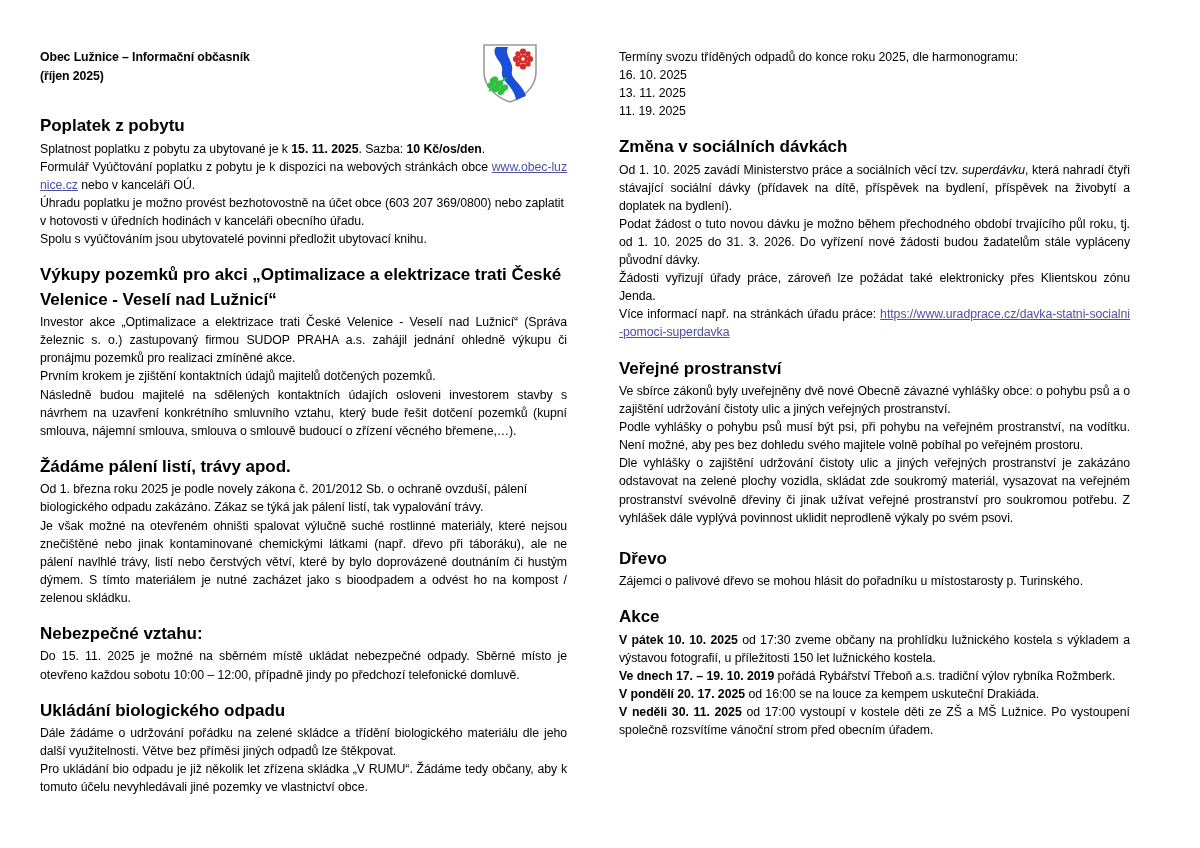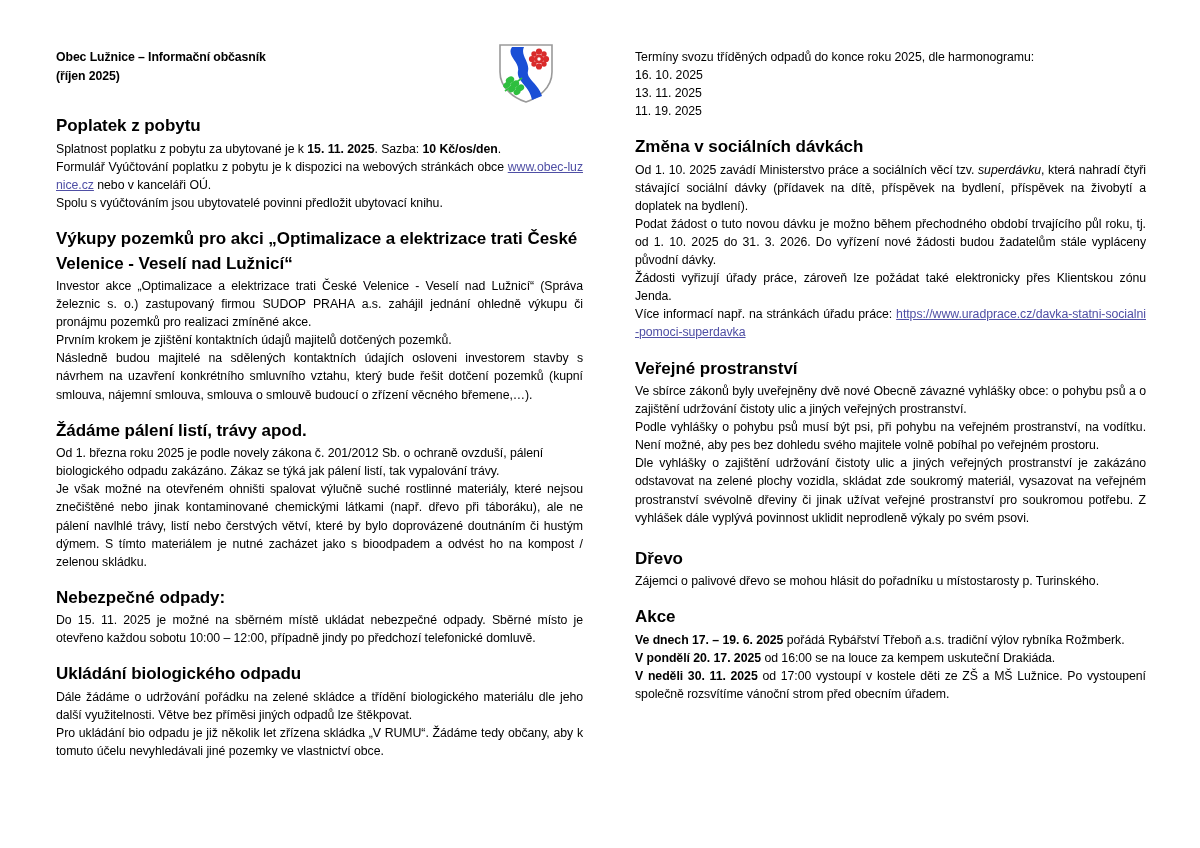--- a/index.html
+++ b/index.html
@@ -17,21 +17,21 @@
   .page {
     position: relative;
     width: 1200px;
     height: 848px;
     background: #ffffff;
     box-sizing: border-box;
   }
   .columns {
     position: absolute;
     top: 48px;
-    left: 56px;
+    left: 40px;
     width: 1106px;
     display: flex;
     gap: 52px;
   }
   .col {
     width: 527px;
     box-sizing: border-box;
   }
   .col-right { width: 511px; }
 
@@ -137,38 +137,39 @@
             </g>
           </svg>
         </div>
       </div>
 
       <div class="gap-sm"></div>
 
       <h2 class="sec">Poplatek z pobytu</h2>
       <p class="body nojust">Splatnost poplatku z pobytu za ubytované je k <b>15. 11. 2025</b>. Sazba: <b>10 Kč/os/den</b>.</p>
       <p class="body">Formulář Vyúčtování poplatku z pobytu je k dispozici na webových stránkách obce <a class="link" href="#">www.obec-luznice.cz</a> nebo v kanceláři OÚ.</p>
+      <p class="body nojust">Úhradu poplatku je možno provést bezhotovostně na účet obce (603 207 369/0800) nebo zaplatit v hotovosti v úředních hodinách v kanceláři obecního úřadu.</p>
       <p class="body nojust">Spolu s vyúčtováním jsou ubytovatelé povinni předložit ubytovací knihu.</p>
 
       <div class="gap"></div>
 
       <h2 class="sec">Výkupy pozemků pro akci „Optimalizace a elektrizace trati České Velenice - Veselí nad Lužnicí“</h2>
       <p class="body">Investor akce „Optimalizace a elektrizace trati České Velenice - Veselí nad Lužnicí“ (Správa železnic s. o.) zastupovaný firmou SUDOP PRAHA a.s. zahájil jednání ohledně výkupu či pronájmu pozemků pro realizaci zmíněné akce.</p>
       <p class="body nojust">Prvním krokem je zjištění kontaktních údajů majitelů dotčených pozemků.</p>
       <p class="body">Následně budou majitelé na sdělených kontaktních údajích osloveni investorem stavby s návrhem na uzavření konkrétního smluvního vztahu, který bude řešit dotčení pozemků (kupní smlouva, nájemní smlouva, smlouva o smlouvě budoucí o zřízení věcného břemene,…).</p>
 
       <div class="gap"></div>
 
       <h2 class="sec">Žádáme pálení listí, trávy apod.</h2>
       <p class="body nojust">Od 1. března roku 2025 je podle novely zákona č. 201/2012 Sb. o ochraně ovzduší, pálení biologického odpadu zakázáno. Zákaz se týká jak pálení listí, tak vypalování trávy.</p>
       <p class="body">Je však možné na otevřeném ohništi spalovat výlučně suché rostlinné materiály, které nejsou znečištěné nebo jinak kontaminované chemickými látkami (např. dřevo při táboráku), ale ne pálení navlhlé trávy, listí nebo čerstvých větví, které by bylo doprovázené doutnáním či hustým dýmem. S tímto materiálem je nutné zacházet jako s bioodpadem a odvést ho na kompost / zelenou skládku.</p>
 
       <div class="gap"></div>
 
-      <h2 class="sec">Nebezpečné odpady:</h2>
+      <h2 class="sec">Nebezpečné vztahu:</h2>
       <p class="body">Do 15. 11. 2025 je možné na sběrném místě ukládat nebezpečné odpady. Sběrné místo je otevřeno každou sobotu 10:00 – 12:00, případně jindy po předchozí telefonické domluvě.</p>
 
       <div class="gap"></div>
 
       <h2 class="sec">Ukládání biologického odpadu</h2>
       <p class="body">Dále žádáme o udržování pořádku na zelené skládce a třídění biologického materiálu dle jeho další využitelnosti. Větve bez příměsi jiných odpadů lze štěkpovat.</p>
       <p class="body">Pro ukládání bio odpadu je již několik let zřízena skládka „V RUMU“. Žádáme tedy občany, aby k tomuto účelu nevyhledávali jiné pozemky ve vlastnictví obce.</p>
 
     </div>
 
@@ -197,19 +198,20 @@
       <p class="body">Dle vyhlášky o zajištění udržování čistoty ulic a jiných veřejných prostranství je zakázáno odstavovat na zelené plochy vozidla, skládat zde soukromý materiál, vysazovat na veřejném prostranství svévolně dřeviny či jinak užívat veřejné prostranství pro soukromou potřebu. Z vyhlášek dále vyplývá povinnost uklidit neprodleně výkaly po svém psovi.</p>
 
       <div class="gap-lg"></div>
 
       <h2 class="sec">Dřevo</h2>
       <p class="body nojust">Zájemci o palivové dřevo se mohou hlásit do pořadníku u místostarosty p. Turinského.</p>
 
       <div class="gap"></div>
 
       <h2 class="sec">Akce</h2>
-      <p class="body"><b>Ve dnech 17. – 19. 6. 2025</b><span> pořádá Rybářství Třeboň a.s. tradiční výlov rybníka Rožmberk.</span></p>
+      <p class="body"><b>V pátek 10. 10. 2025</b><span> od 17:30 zveme občany na prohlídku lužnického kostela s výkladem a výstavou fotografií, u příležitosti 150 let lužnického kostela.</span></p>
+      <p class="body"><b>Ve dnech 17. – 19. 10. 2019</b><span> pořádá Rybářství Třeboň a.s. tradiční výlov rybníka Rožmberk.</span></p>
       <p class="body nojust"><b>V pondělí 20. 17. 2025</b><span> od 16:00 se na louce za kempem uskuteční Drakiáda.</span></p>
       <p class="body"><b>V neděli 30. 11. 2025</b><span> od 17:00 vystoupí v kostele děti ze ZŠ a MŠ Lužnice. Po vystoupení společně rozsvítíme vánoční strom před obecním úřadem.</span></p>
 
     </div>
   </div>
 </div>
 
 </body></html>

